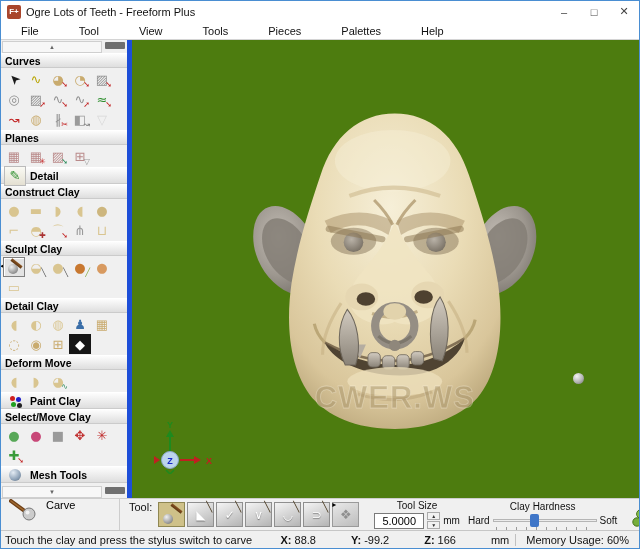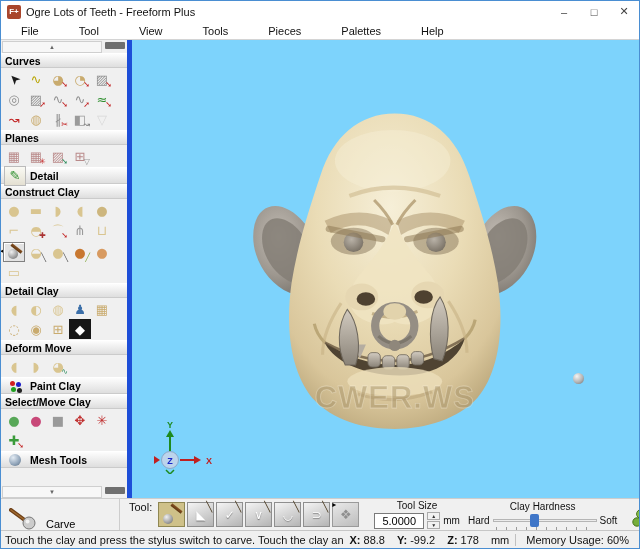--- a/index.html
+++ b/index.html
@@ -45,27 +45,27 @@
   .k-stylus::before{content:"";position:absolute;left:4px;bottom:2px;width:10px;height:10px;
              border-radius:50%;background:radial-gradient(circle at 35% 30%,#f0f0f0,#909090 70%,#555);}
   .k-stylus::after{content:"";position:absolute;right:1px;top:4px;width:13px;height:3px;
              background:linear-gradient(#8a5524,#5e3511);transform:rotate(38deg);}
   .k-paint::before{content:"";position:absolute;left:5px;top:4px;width:5px;height:5px;border-radius:50%;
              background:#d02020;box-shadow:6px 1px 0 #2020c8,1px 6px 0 #20a020,7px 7px 0 #222;}
   .k-mesh::before{content:"";width:12px;height:12px;border-radius:50%;
              background:radial-gradient(circle at 35% 30%,#e4ecf4,#8fa3b8 60%,#57697d);}
   .k-pad{background:linear-gradient(#fafaf4,#e4e0d2);border:1px solid #bbb;}
   
-  .viewport{flex:1;background:#7dd3fc;position:relative;overflow:hidden;}
+  .viewport{flex:1;background:#4d7c0f;position:relative;overflow:hidden;}
   .cursor-ball{position:absolute;width:11px;height:11px;border-radius:50%;
              background:radial-gradient(circle at 35% 30%,#f4f4f4,#b5b5b5 55%,#6c6c6c);}
   
   .toolbar{height:32px;flex:none;background:#f0f0f0;border-top:1px solid #cdcdcd;
            display:flex;align-items:center;font-size:11px;}
-  .carve-cell{width:119px;flex:none;align-self:stretch;display:flex;align-items:flex-end;gap:9px;
+  .carve-cell{width:119px;flex:none;align-self:stretch;display:flex;align-items:flex-start;gap:9px;
            padding-left:8px;border-right:1px solid #cdcdcd;}
   .tool-lbl{margin:0 5px 16px 9px;color:#111;}
   .strip{display:flex;align-items:center;}
   .strip .tool-tile{width:27px;height:25px;margin:0 1px;}
   .strip .tool-tile.sel{background:#cfc189;border:1px solid #8f8752;box-shadow:none;}
   .k-block{background:linear-gradient(155deg,#f4f4f4,#b4b4b4);border:1px solid #8f8f8f;}
   .k-block .g{color:#fff;text-shadow:0 1px 1px #777;font-size:12px;}
   .k-block .ov{top:-1px;right:1px;bottom:auto;color:#4a3a20;font-size:10px;}
   .k-plane{background:linear-gradient(155deg,#e8e8e8,#bdbdbd);border:1px solid #9a9a9a;}
   .k-plane .ov{top:-2px;left:-1px;right:auto;bottom:auto;color:#000;font-size:8px;}
@@ -83,21 +83,21 @@
   .slider .track{position:absolute;left:0;right:0;top:6px;height:3px;background:#ececec;
        border:1px solid #b5b5b5;}
   .slider .thumb{position:absolute;top:1px;width:9px;height:13px;background:#3f76c8;border-radius:2px;}
   .slider .ticks{position:absolute;left:3px;right:3px;bottom:-1px;height:3px;
        background:repeating-linear-gradient(90deg,#9a9a9a 0,#9a9a9a 1px,transparent 1px,transparent 10px);}
   .icon-btn{width:36px;height:28px;display:flex;align-items:center;justify-content:center;}
   
   .statusbar{height:18px;flex:none;background:#f0f0f0;border-top:1px solid #c6c6c6;display:flex;
        align-items:center;font-size:11px;color:#111;overflow:hidden;}
   .msg{flex:1;min-width:0;padding:0 4px;white-space:nowrap;overflow:hidden;}
-  .sfield{padding:0 6px;white-space:nowrap;flex:none;}
+  .sfield{padding:0 6px;white-space:nowrap;flex:none;margin-left:23px;}
   .sfield b{margin-right:3px;}
   .mem{border-left:1px solid #c0c0c0;padding:0 10px 0 10px;white-space:nowrap;flex:none;}
 </style>
 </head>
 <body>
 
 <div class="win">
 
   <div class="titlebar">
     <div class="appicon">F+</div>
@@ -236,20 +236,21 @@
               <span class="g" style="color: rgb(217, 197, 144);">⌒</span>
               <span class="ov" style="color: rgb(194, 34, 34);">➘</span>
             </div>
             <div class="tool-tile">
               <span class="g" style="color: rgb(154, 154, 154);">⋔</span>
             </div>
             <div class="tool-tile">
               <span class="g" style="color: rgb(217, 197, 144);">⊔</span>
             </div>
           </div>
+          <div class="palette-header">Sculpt Clay</div>
           <div class="tile-grid has-marker">
             <div class="tool-tile sel k-stylus"></div>
             <div class="tool-tile">
               <span class="g" style="color: rgb(217, 197, 144);">◒</span>
               <span class="ov" style="color: rgb(85, 85, 85);">╲</span>
             </div>
             <div class="tool-tile">
               <span class="g" style="color: rgb(217, 197, 144);">●</span>
               <span class="ov" style="color: rgb(85, 85, 85);">╲</span>
             </div>
@@ -515,17 +516,17 @@
 
   </div>
 
   <div class="statusbar">
     <span class="msg">Touch the clay and press the stylus switch to carve. Touch the clay and push through to sculpt from the inside (or pre</span>
     <span class="sfield">
       <b>X:</b><span>88.8</span></span>
     <span class="sfield">
       <b>Y:</b><span>-99.2</span></span>
     <span class="sfield">
-      <b>Z:</b><span>178</span></span>
+      <b>Z:</b><span>166</span></span>
     <span class="sfield">mm</span>
     <span class="mem">Memory Usage: 60%</span>
   </div>
 </div>
 
 </body></html>

